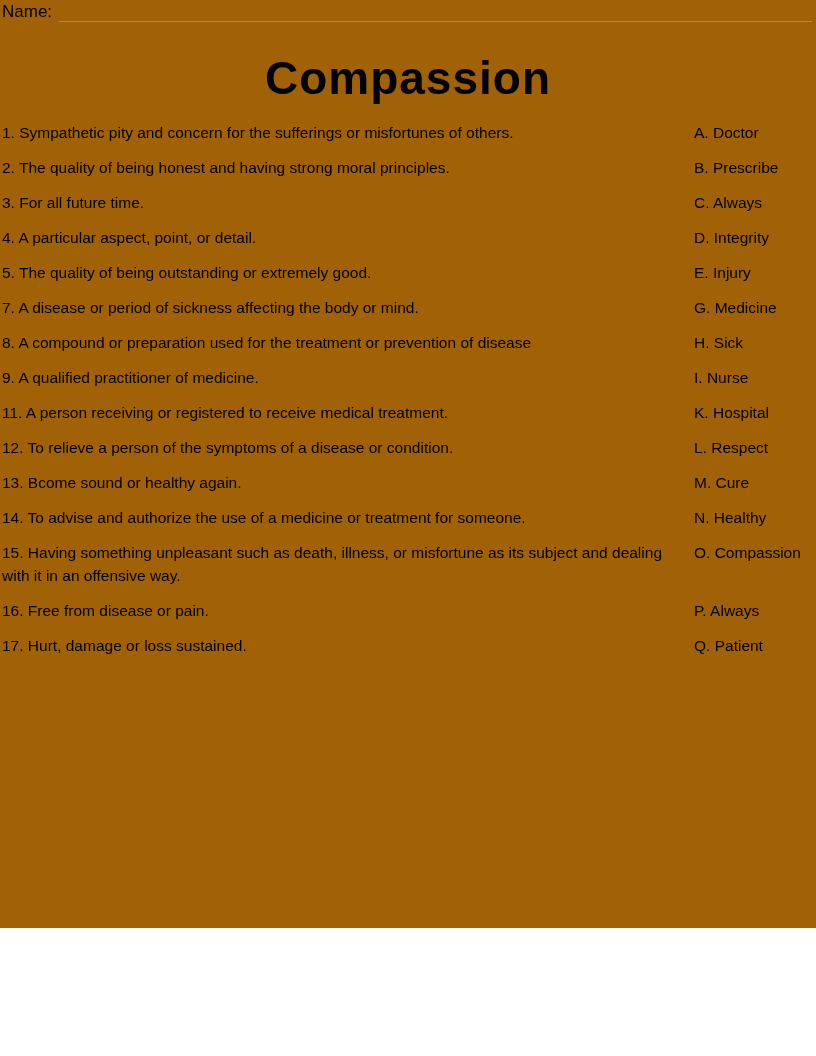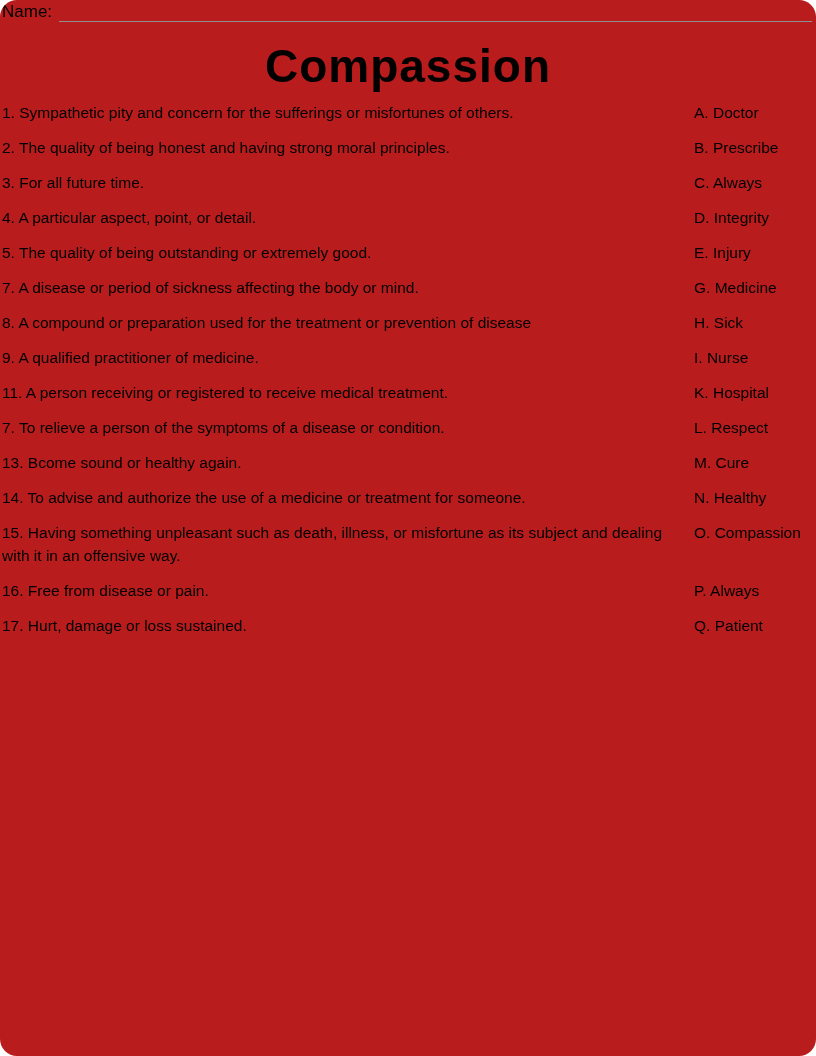--- a/index.html
+++ b/index.html
@@ -1,53 +1,52 @@
 <!DOCTYPE html>
 <html><head>
 <meta charset="utf-8">
 <style>
   * { margin: 0; padding: 0; box-sizing: border-box; }
   html, body { background: #ffffff; }
   .page {
     position: relative;
     width: 816px;
-    height: 1056px;
-    background: #b91c1c;
+    height: 928px;
+    background: #a16207;
     color: #000000;
     font-family: "Liberation Sans", sans-serif;
     overflow: hidden;
-    border-radius: 17px;
   }
   .name-row {
     display: flex;
     align-items: flex-end;
     padding: 2px 4px 0 2px;
     height: 22px;
   }
   .name-label {
     font-size: 17px;
     color: #000;
     white-space: nowrap;
   }
   .name-line {
     flex: 1;
     margin-left: 7px;
     height: 17px;
     border-bottom: 1.6px solid #8f8f8f;
   }
   .title {
-    margin-top: 17px;
+    margin-top: 29px;
     text-align: center;
     font-size: 46px;
     font-weight: 600;
     letter-spacing: 1px;
     color: #000;
   }
   .list {
-    margin-top: 8px;
+    margin-top: 16px;
     padding-left: 2px;
   }
   .row {
     display: flex;
     align-items: flex-start;
     margin-bottom: 12px;
     font-size: 15.5px;
     line-height: 23px;
   }
   .def {
@@ -115,21 +114,21 @@
       <div class="ans">I. Nurse</div>
     </div>
 
 
     <div class="row">
       <div class="def">11. A person receiving or registered to receive medical treatment.</div>
       <div class="ans">K. Hospital</div>
     </div>
 
     <div class="row">
-      <div class="def">7. To relieve a person of the symptoms of a disease or condition.</div>
+      <div class="def">12. To relieve a person of the symptoms of a disease or condition.</div>
       <div class="ans">L. Respect</div>
     </div>
 
     <div class="row">
       <div class="def">13. Bcome sound or healthy again.</div>
       <div class="ans">M. Cure</div>
     </div>
 
     <div class="row">
       <div class="def">14. To advise and authorize the use of a medicine or treatment for someone.</div>

